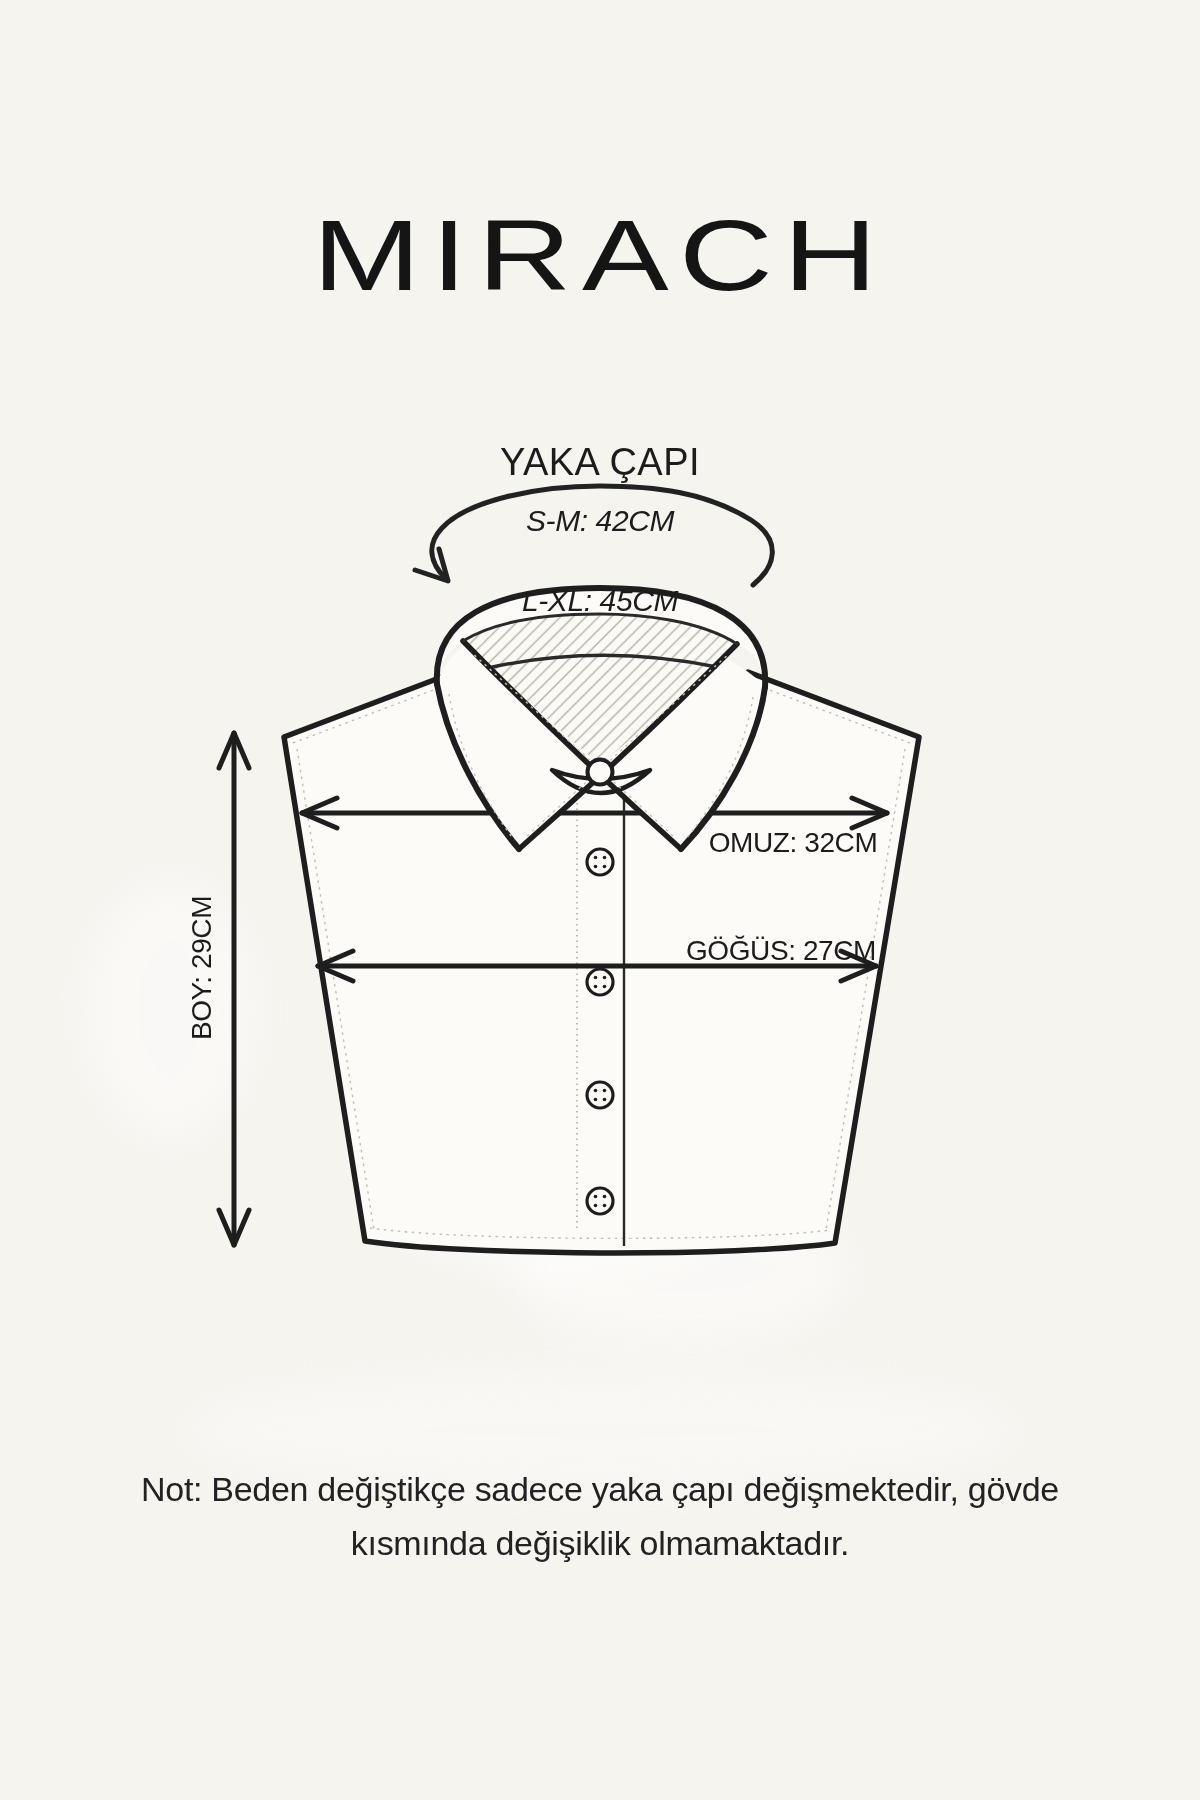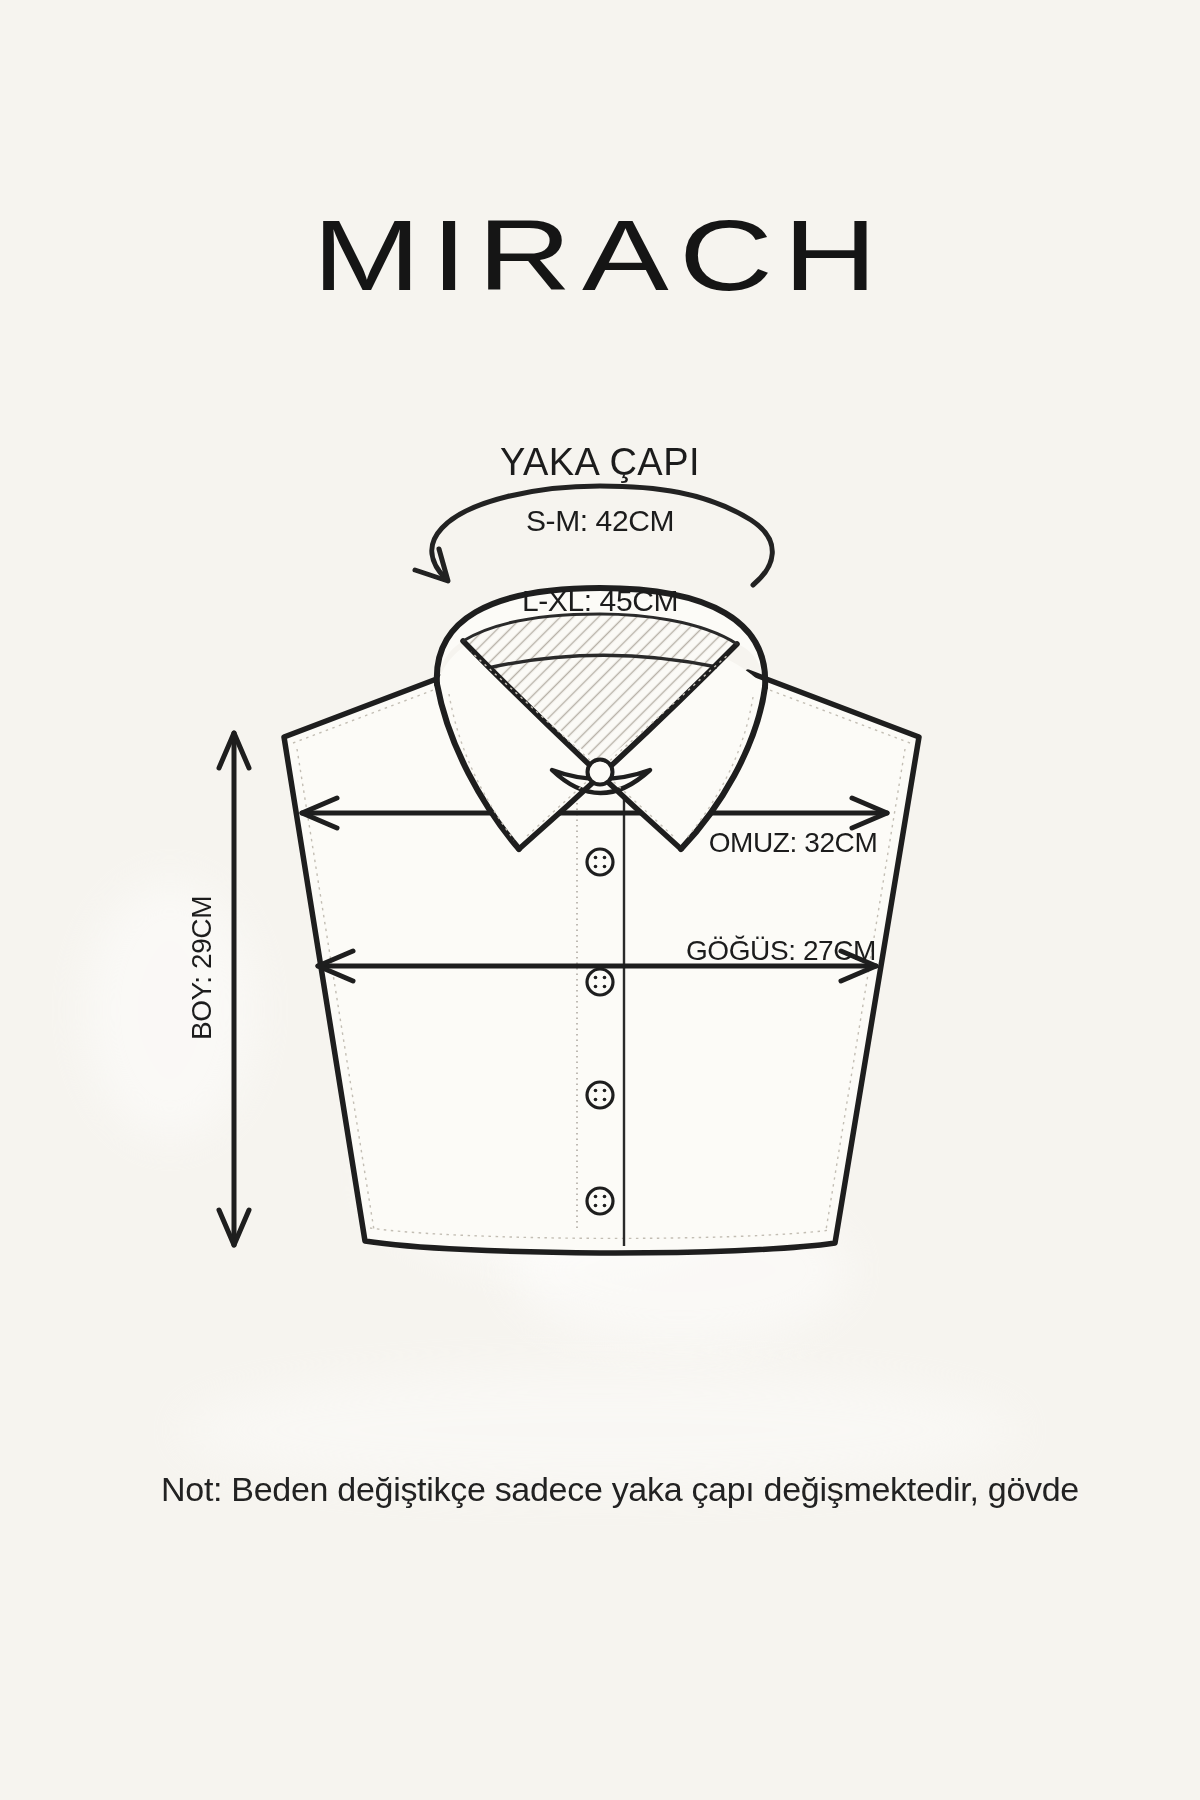--- a/index.html
+++ b/index.html
@@ -13,21 +13,21 @@
   svg{position:absolute;left:0;top:0;}
   .lbl{
     position:absolute;transform:translate(-50%,-50%);
     white-space:nowrap;color:#1c1c1c;letter-spacing:-0.4px;
   }
   .logo{
     font-size:100px;font-weight:400;letter-spacing:8px;color:#151515;
     transform:translate(-50%,-50%) scaleX(1.30);
   }
   .collar-title{font-size:38px;letter-spacing:0.5px;}
-  .size-line{font-size:30px;}
+  .size-line{font-size:30px;font-style:italic;}
   .meas{font-size:28px;}
   .meas-vert{transform:translate(-50%,-50%) rotate(-90deg);font-size:28px;}
   .note-line{font-size:34px;letter-spacing:-0.3px;color:#222;}
 </style>
 </head>
 <body>
 
 <div id="stage">
 
   <svg width="1200" height="1800" viewBox="0 0 1200 1800">
@@ -159,16 +159,17 @@
   <div class="lbl size-line" style="left:600px;top:521px;">S-M: 42CM</div>
 
   <div class="lbl size-line" style="left:600px;top:559px;margin-top:42px;">L-XL: 45CM</div>
 
   <div class="lbl meas" style="left:793px;top:843px;">OMUZ: 32CM</div>
 
   <div class="lbl meas" style="left:781px;top:951px;">GÖĞÜS: 27CM</div>
 
   <div class="lbl meas-vert" style="left:202px;top:968px;">BOY: 29CM</div>
 
-  <div class="lbl note-line" style="left:620px;top:1489px;">Not: Beden değiştikçe sadece yaka çapı değişmektedir, gövde</div>
+  <div class="lbl note-line" style="left:600px;top:1489px;">Not: Beden değiştikçe sadece yaka çapı değişmektedir, gövde</div>
 
+  <div class="lbl note-line" style="left:600px;top:1543px;">kısmında değişiklik olmamaktadır.</div>
 
 </div>
 
 </body></html>

